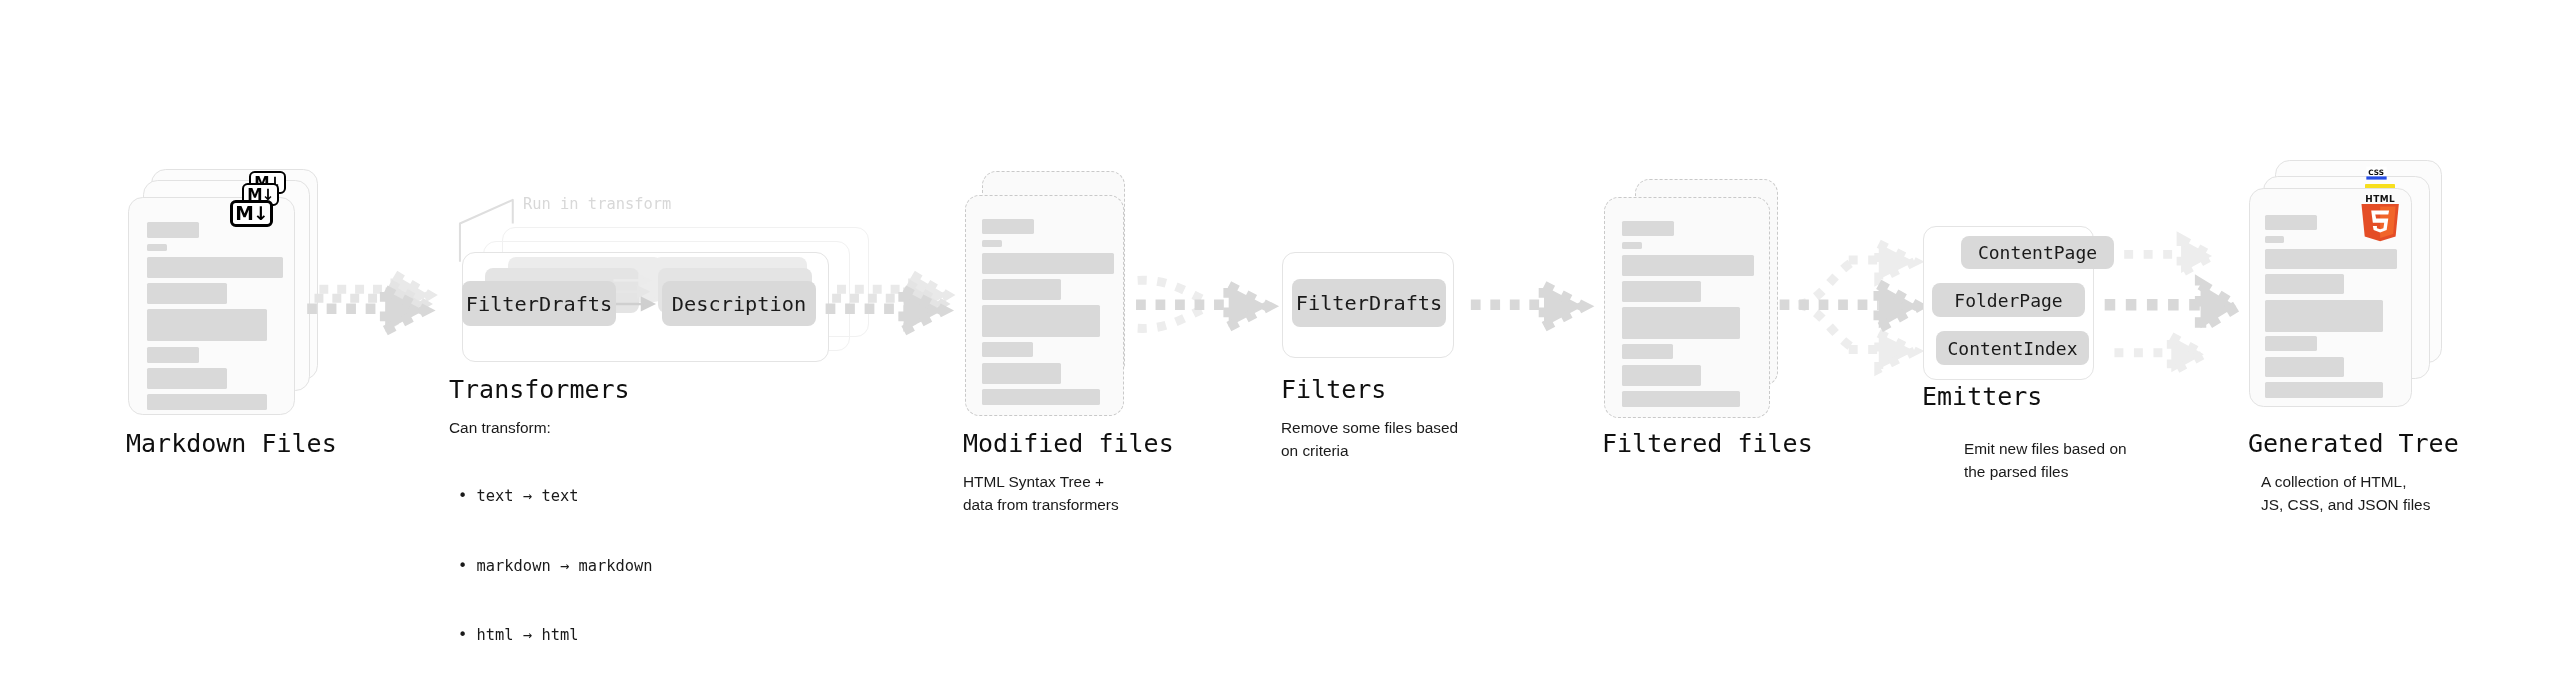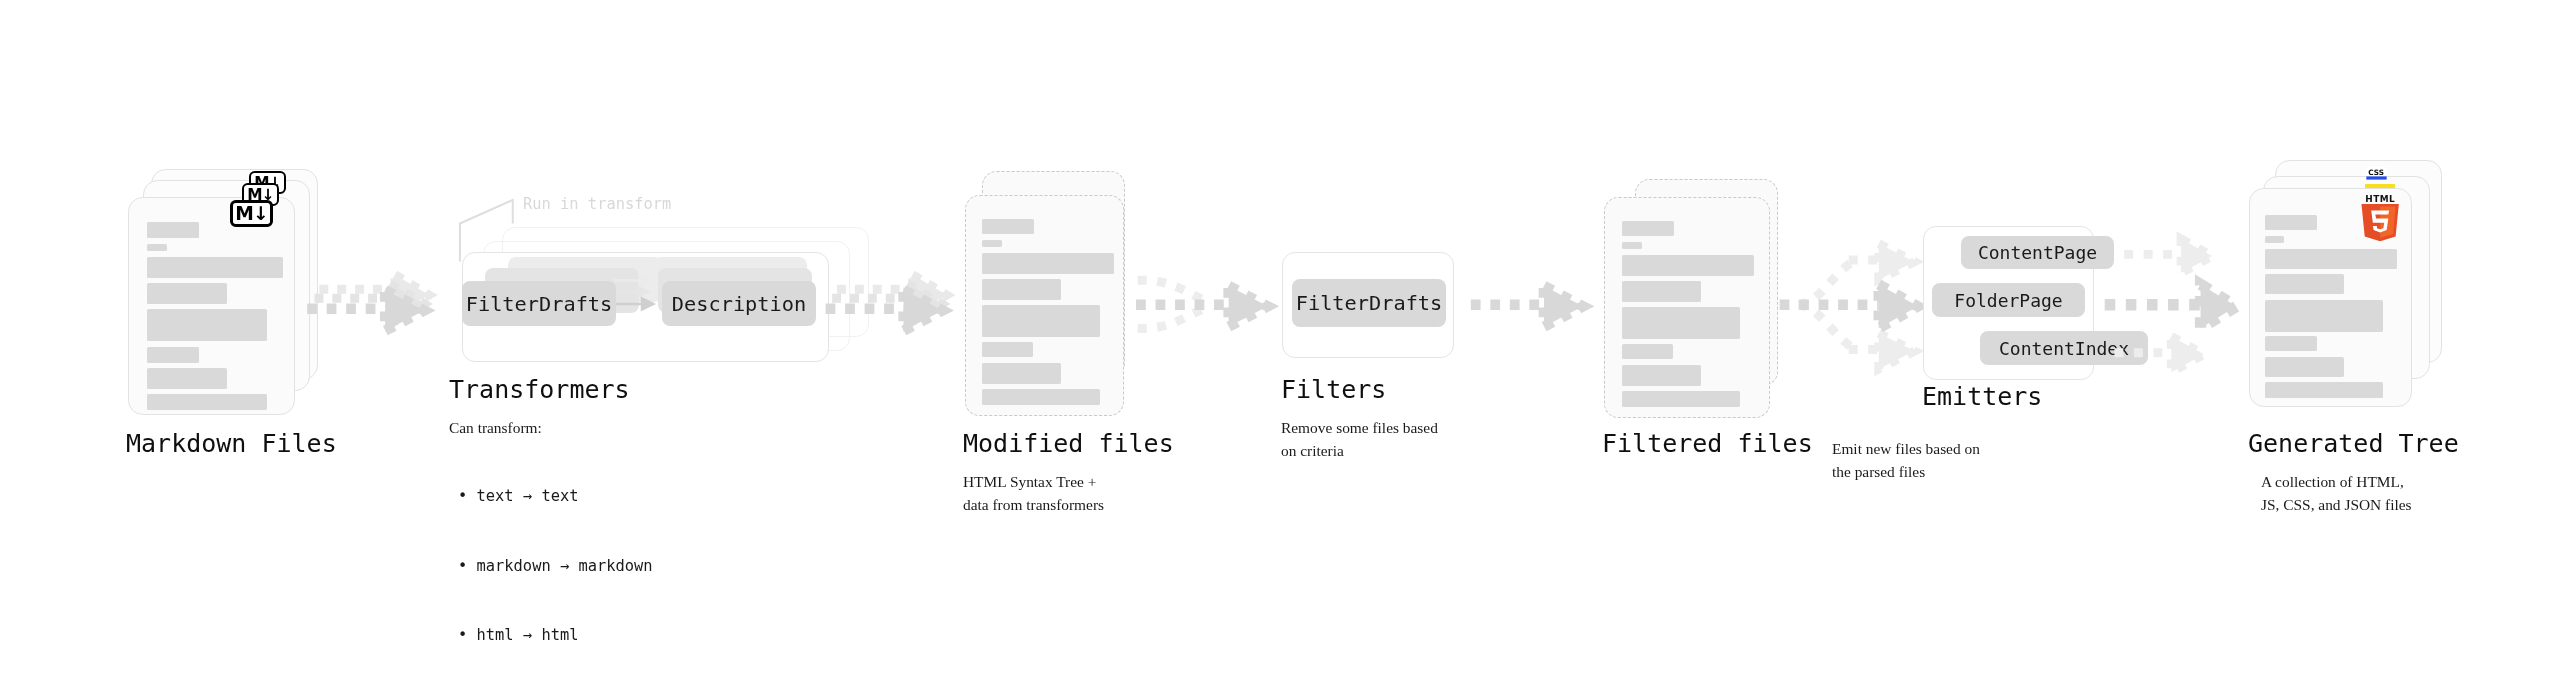--- a/index.html
+++ b/index.html
@@ -75,21 +75,21 @@
     color: #0f0f0f;
     white-space: nowrap;
     font-family: "DejaVu Sans Mono", "Liberation Mono", monospace;
   }
   .sub {
     position: absolute;
     font-size: 15.4px;
     line-height: 1.5;
     color: #1a1a1a;
     white-space: pre;
-    font-family: Liberation Serif, serif;
+    font-family: Liberation Sans, sans-serif;
   }
   .bullets {
     position: absolute;
     font-size: 15.4px;
     line-height: 1.5;
     color: #1a1a1a;
     white-space: pre;
     font-family: "DejaVu Sans Mono", "Liberation Mono", monospace;
   }
   .parallel-label {
@@ -279,23 +279,23 @@
     <g stroke="#d8d8d8" stroke-width="13" stroke-dasharray="12 12" fill="#d8d8d8">
       <line x1="2190" y1="375" x2="2312" y2="375"></line>
       <polygon points="2312,350 2360,377 2312,404"></polygon>
     </g>
   </svg>
 
   <div>
     <div class="procbox" style="left:1923px; top:226px; width:171px; height:154px;"></div>
     <div class="chip" style="left:1932px; top:236px; width:153px; height:32.5px; font-size:18px;margin-left:29px;">ContentPage</div>
     <div class="chip" style="left:1932px; top:283px; width:153px; height:34px; font-size:18px;">FolderPage</div>
-    <div class="chip" style="left:1980px; top:331px; width:168px; height:34px; font-size:18px;">ContentIndex</div>
+    <div class="chip" style="left:1936px; top:331px; width:153px; height:34px; font-size:18px;">ContentIndex</div>
     <div class="title" style="left:1922px; top:382px;">Emitters</div>
-    <div class="sub" style="left:1832px; top:437px;">Emit new files based on
+    <div class="sub" style="left:1964px; top:437px;">Emit new files based on
 the parsed files</div>
   </div>
 
   <svg class="ov" width="2576" height="681" viewBox="0 0 3170 838">
     <g stroke="#ededed" stroke-width="11" stroke-dasharray="11 13" fill="#ededed">
       <line x1="2614" y1="313" x2="2684" y2="313"></line>
       <polygon points="2684,294 2722,315 2684,336"></polygon>
       <line x1="2602" y1="434" x2="2672" y2="434"></line>
       <polygon points="2672,414 2712,436 2672,458"></polygon>
     </g>

